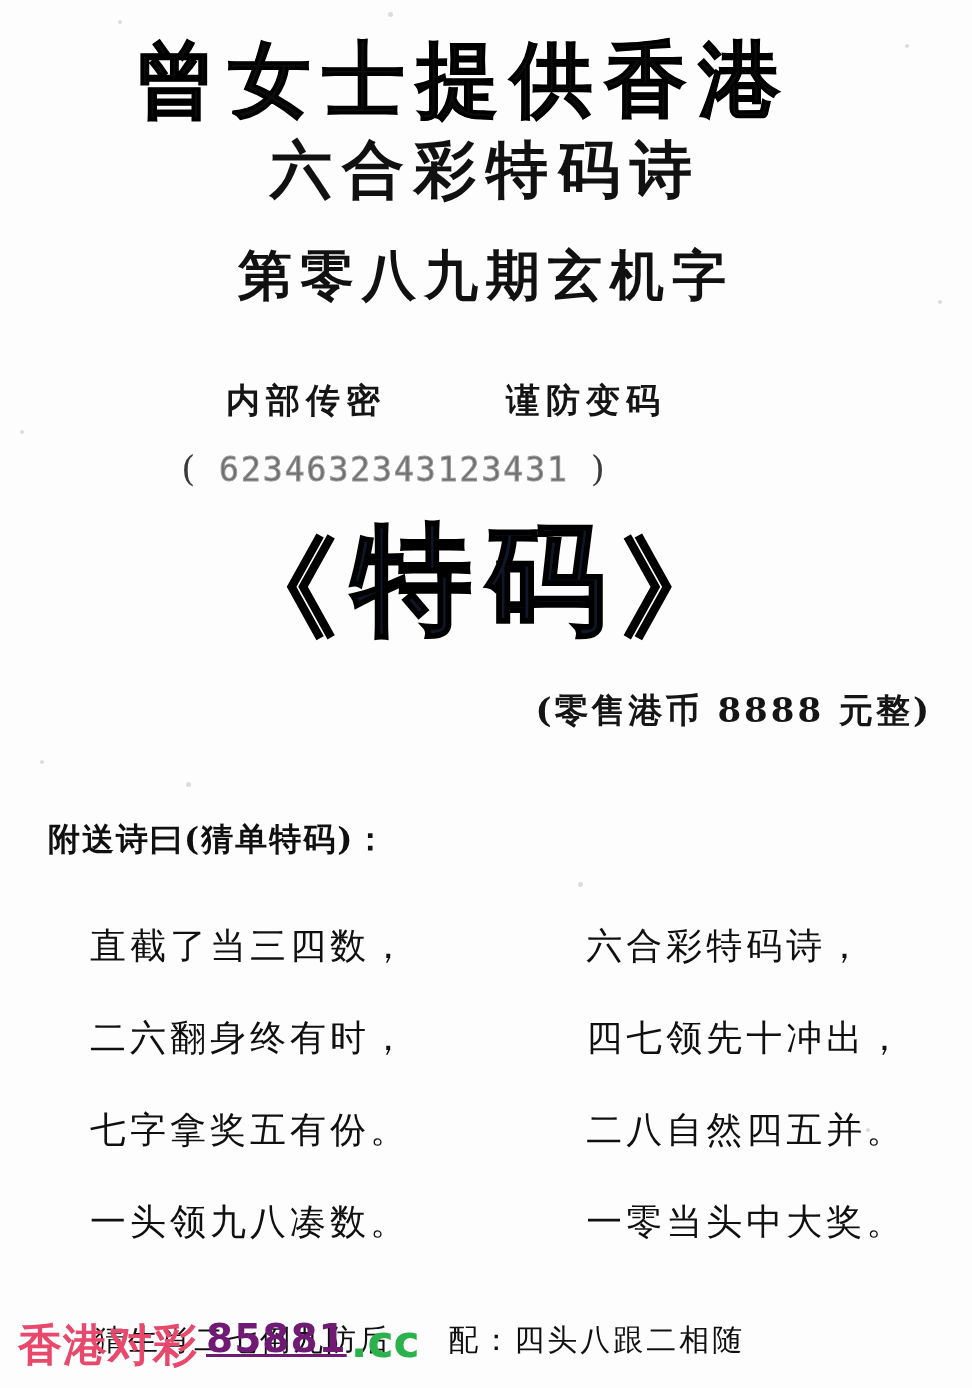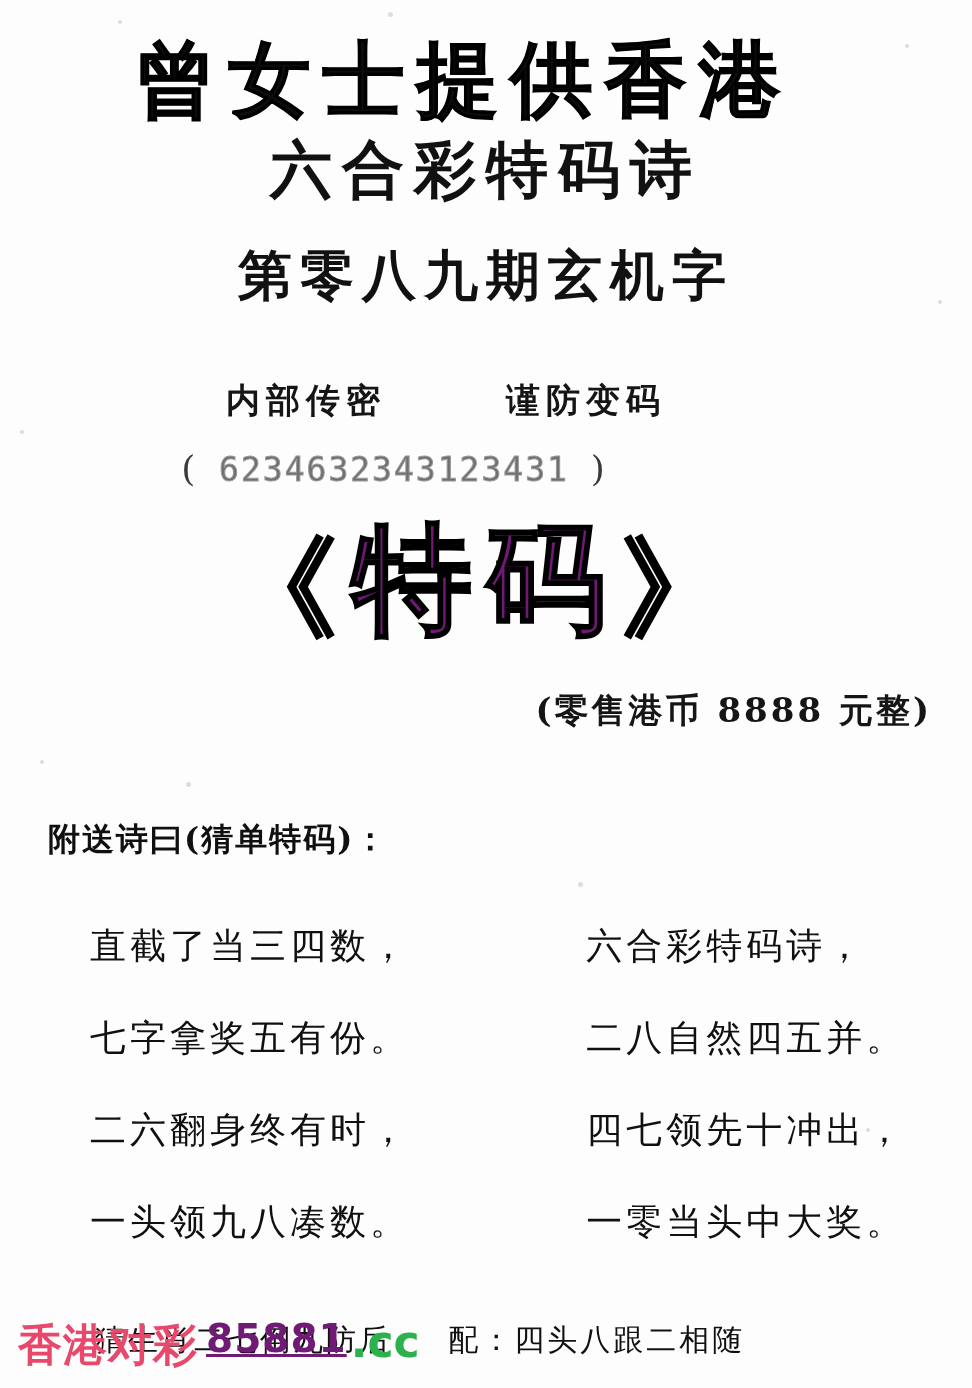--- a/index.html
+++ b/index.html
@@ -103,21 +103,21 @@
   .bigword {
     position: absolute;
     top: 500px;
     left: 0;
     width: 972px;
     text-align: center;
     font-family: "DejaVu Serif", serif;
     font-weight: bold;
     font-size: 120px;
     letter-spacing: 14px;
-    color: #701a75;
+    color: #0f172a;
     -webkit-text-stroke: 2px #000;
   }
   .bigword .brk {
     font-size: 112px;
     -webkit-text-stroke: 1px #000;
     vertical-align: -6px;
   }
 
   .price {
     position: absolute;
@@ -244,26 +244,26 @@
   <div class="price">(零售港币 8888 元整)</div>
 
   <div class="poem-head">附送诗曰(猜单特码)：</div>
 
   <div class="poem">
     <div class="poem-row">
       <div class="poem-col left">直截了当三四数，</div>
       <div class="poem-col right">六合彩特码诗，</div>
     </div>
     <div class="poem-row">
+      <div class="poem-col left">二六翻身终有时，</div>
+      <div class="poem-col right">四七领先十冲出，</div>
+    </div>
+    <div class="poem-row">
       <div class="poem-col left">七字拿奖五有份。</div>
       <div class="poem-col right">二八自然四五并。</div>
-    </div>
-    <div class="poem-row">
-      <div class="poem-col left">二六翻身终有时，</div>
-      <div class="poem-col right">四七领先十冲出，</div>
     </div>
     <div class="poem-row">
       <div class="poem-col left">一头领九八凑数。</div>
       <div class="poem-col right">一零当头中大奖。</div>
     </div>
   </div>
 
   <div class="bottom-line">
     <div class="bottom-left">猜生肖二七倒九防后</div>
     <div class="bottom-right">配：四头八跟二相随</div>

